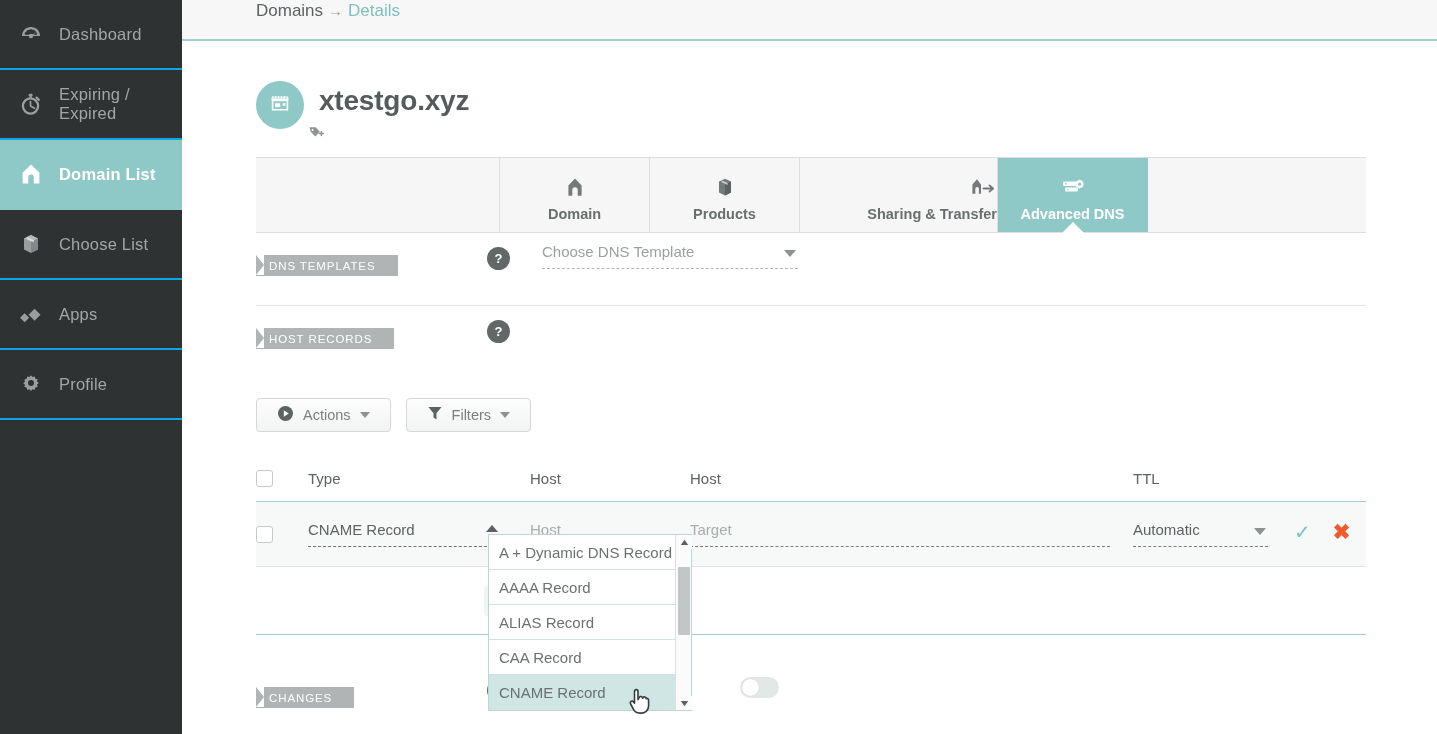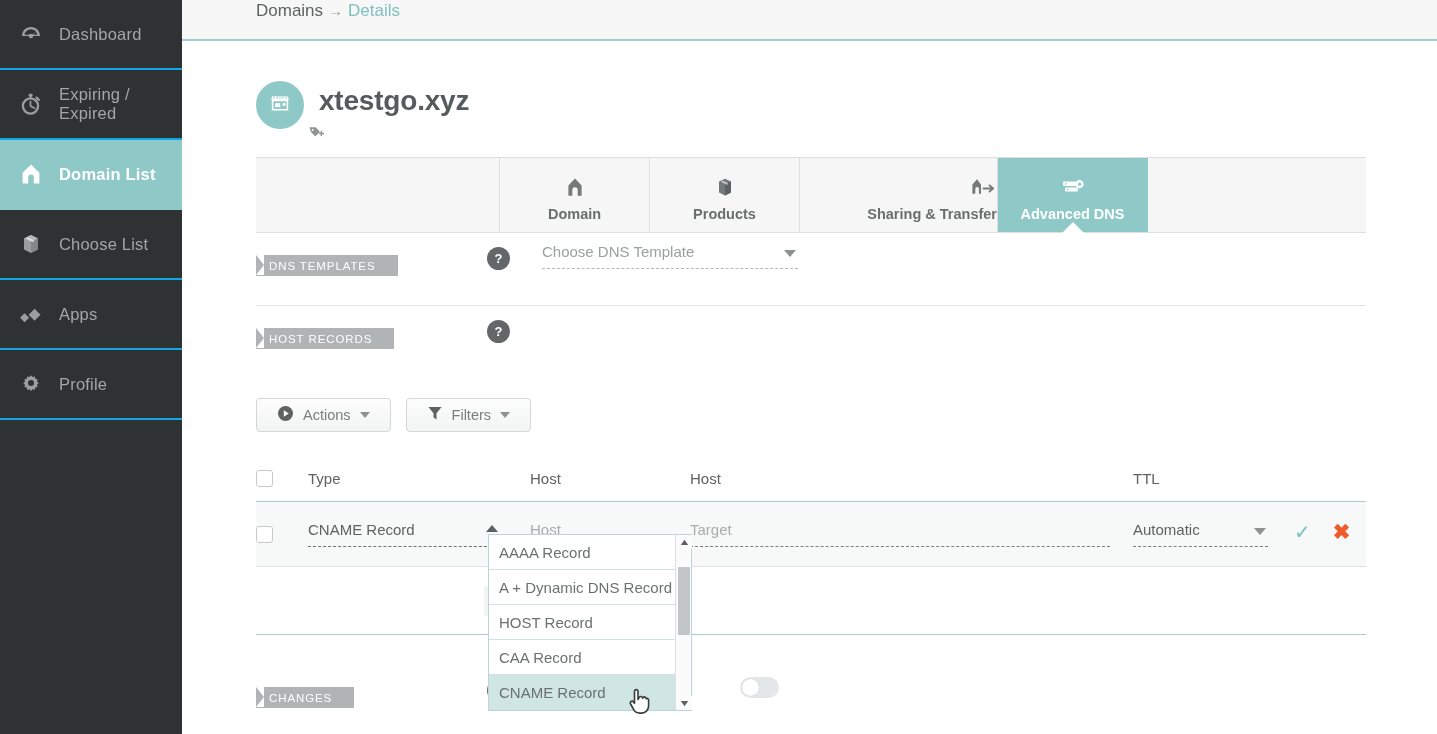--- a/index.html
+++ b/index.html
@@ -578,23 +578,23 @@
         <div class="help-dot" style="top:14px;">?</div>
         <div class="status-label">Status</div>
         <div class="toggle">
           <span class="knob"></span>
         </div>
       </div>
 
     </div>
 
     <div class="dd">
+      <div class="dd-opt">A + Dynamic DNS Record</div>
       <div class="dd-opt">AAAA Record</div>
-      <div class="dd-opt">A + Dynamic DNS Record</div>
-      <div class="dd-opt">HOST Record</div>
+      <div class="dd-opt">ALIAS Record</div>
       <div class="dd-opt">CAA Record</div>
       <div class="dd-opt hl">CNAME Record</div>
 
       <div class="dd-scroll">
         <div class="dd-arrow up">
           <svg width="9" height="7" viewBox="0 0 9 7">
               <path d="M4.5 0.8L8.2 6H0.8z" fill="#5c6061"></path>
             </svg>
         </div>
         <div class="dd-thumb"></div>

